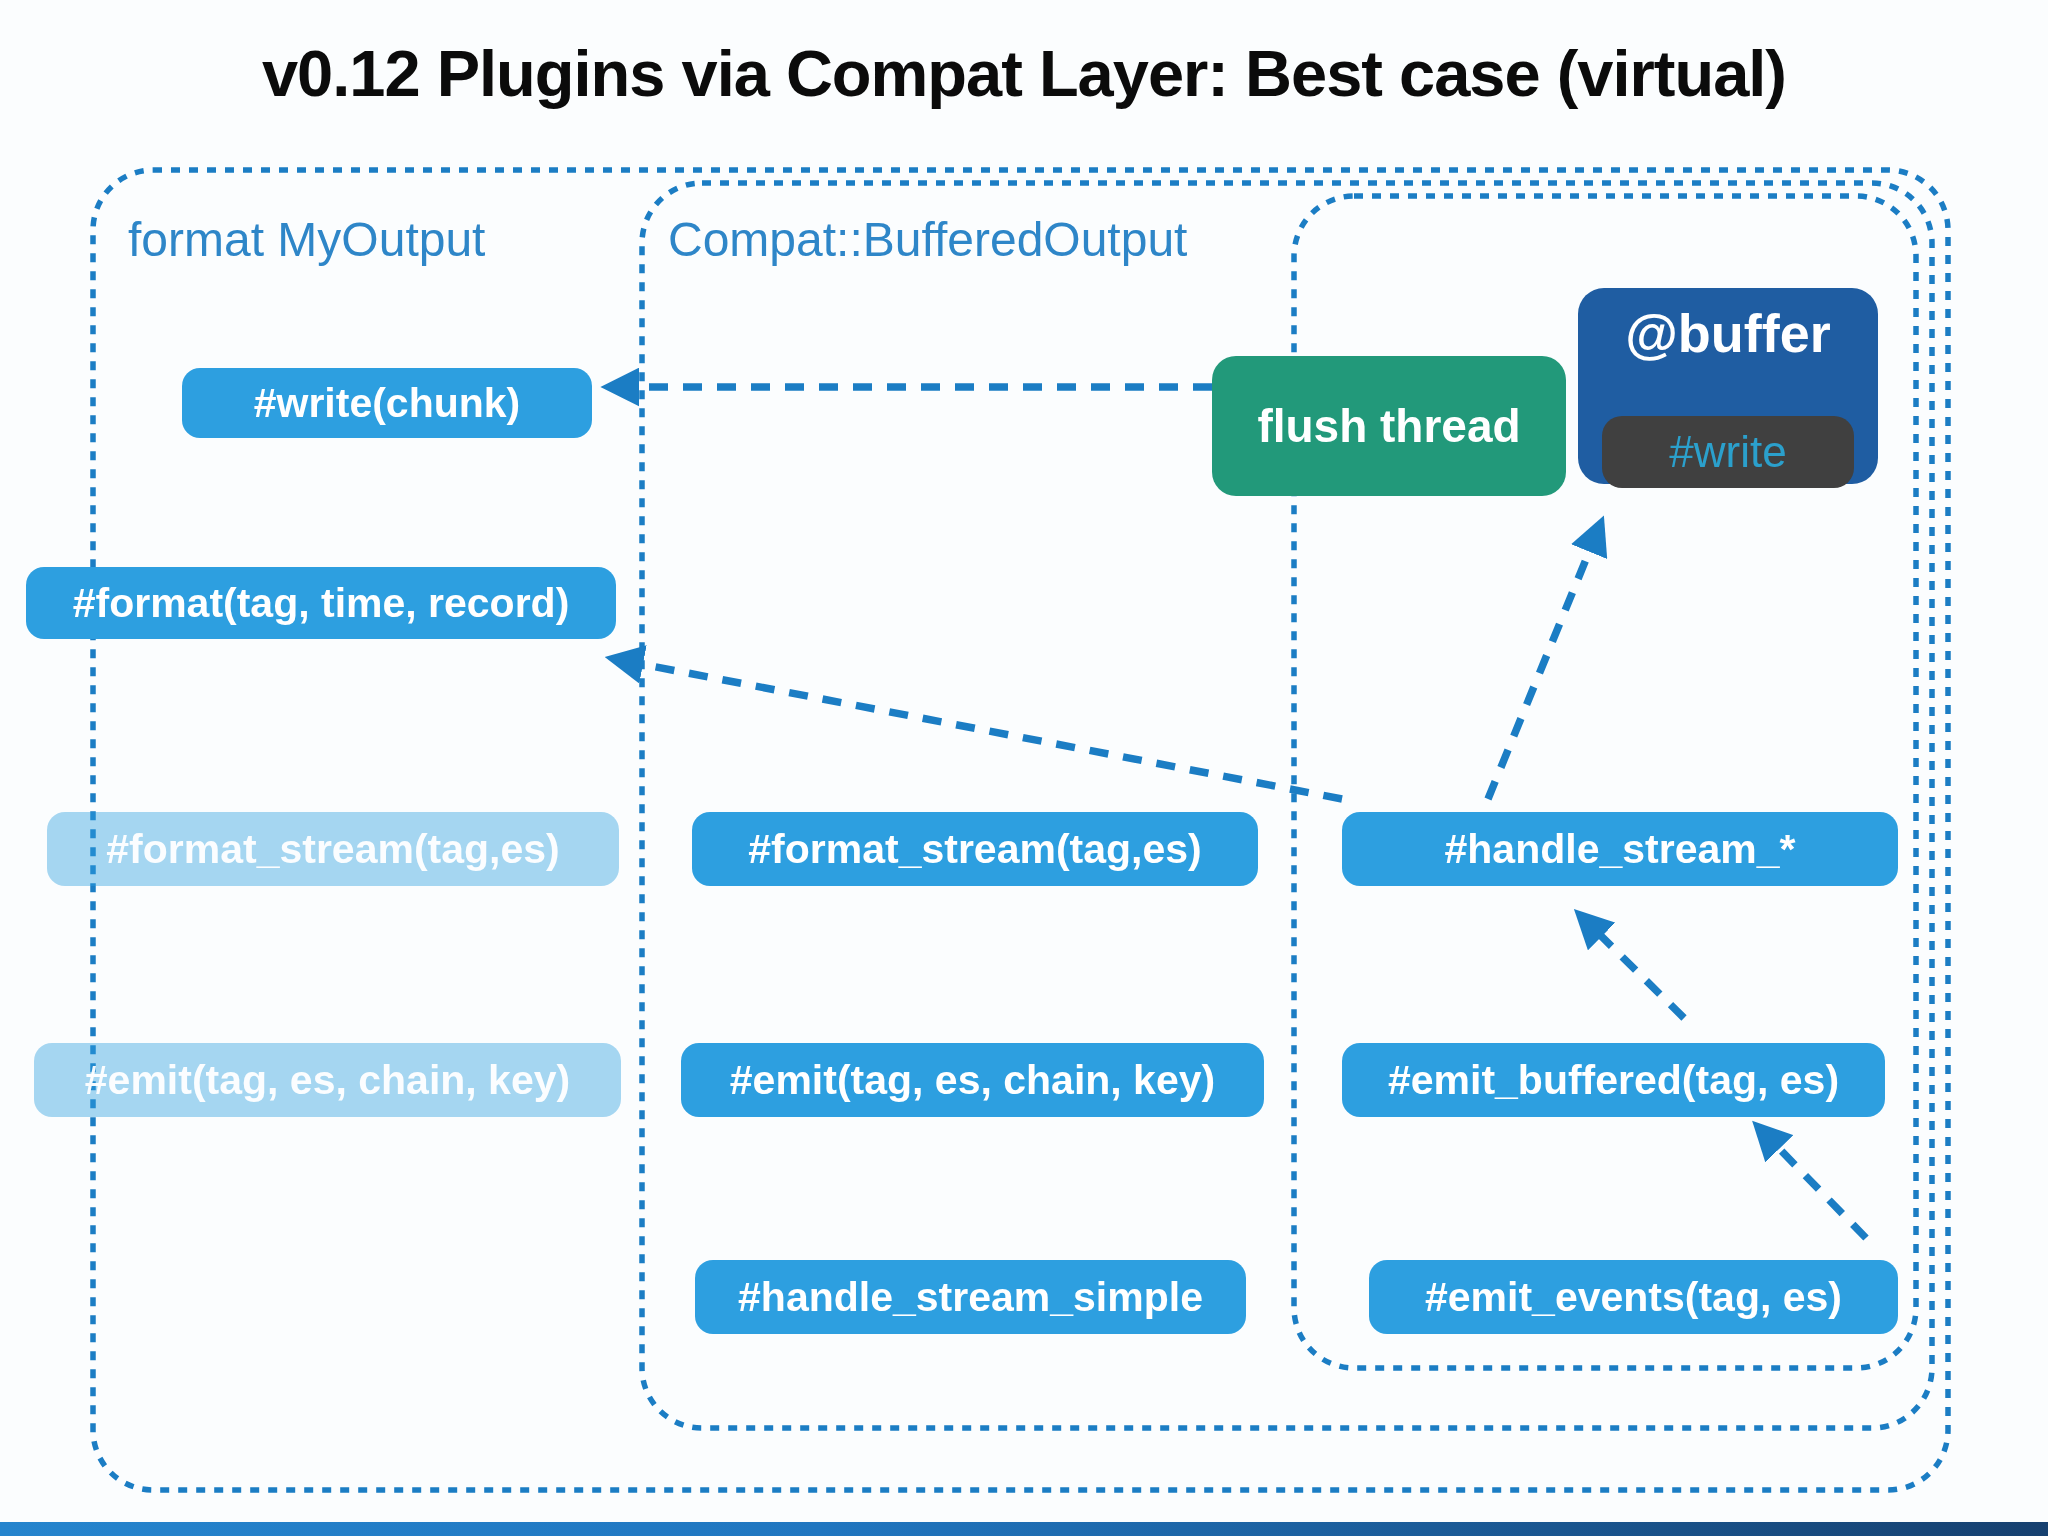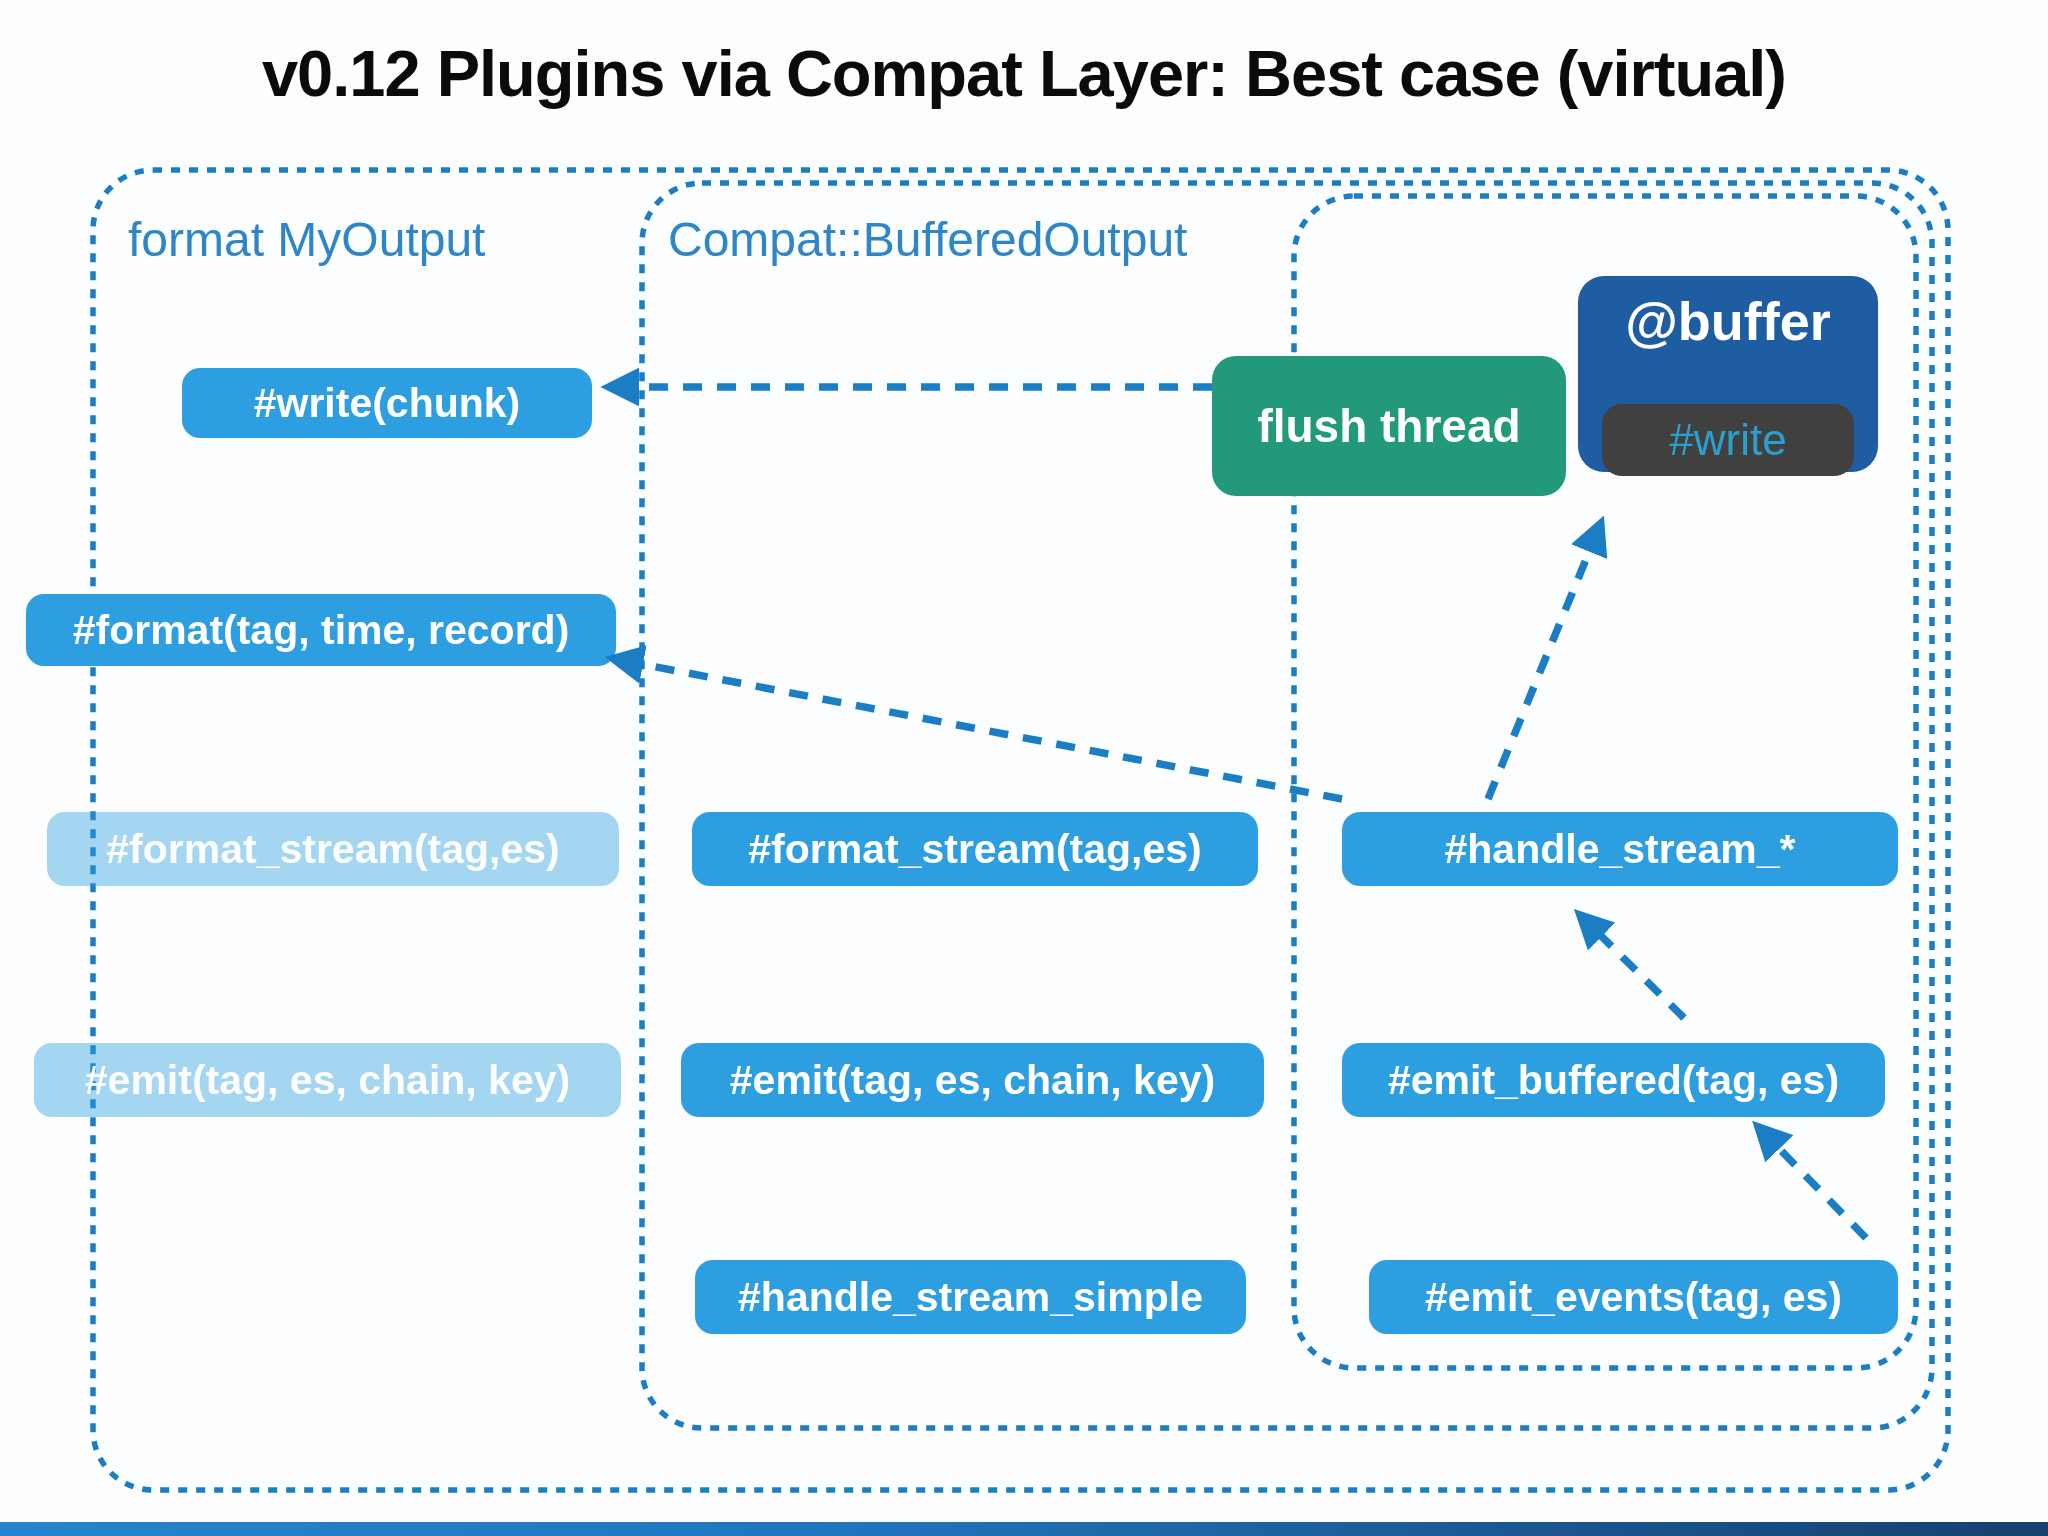--- a/index.html
+++ b/index.html
@@ -51,31 +51,31 @@
     background:#404040;border-radius:20px;
     display:flex;align-items:center;justify-content:center;
     color:var(--write-teal,#2ba0cc);font-size:44px;font-weight:400;
   }
   .bottom-bar{
     position:absolute;left:0;top:1522px;width:2048px;height:14px;z-index:7;
     background:linear-gradient(90deg,#2584cd 0%,#2076c0 40%,#16406f 100%);
   }
   
   #box-write-chunk        {left:182px; top:368px; width:410px; height:70px;}
-  #box-format             {left:26px;  top:594px; width:590px; height:72px;}
+  #box-format             {left:26px;  top:567px; width:590px; height:72px;}
   #box-format-stream-faded{left:47px;  top:812px; width:572px; height:74px;}
   #box-compat-format-stream{left:692px;top:812px; width:566px; height:74px;}
   #box-handle-stream      {left:1342px;top:812px; width:556px; height:74px;}
   #box-emit-faded         {left:34px;  top:1043px;width:587px; height:74px;}
   #box-compat-emit        {left:681px; top:1043px;width:583px; height:74px;}
   #box-emit-buffered      {left:1342px;top:1043px;width:543px; height:74px;}
   #box-handle-stream-simple{left:695px;top:1260px;width:551px; height:74px;}
   #box-emit-events        {left:1369px;top:1260px;width:529px; height:74px;}
   #box-flush-thread       {left:1212px;top:312px; width:354px; height:140px;}
-  #box-buffer             {left:1578px;top:276px; width:300px; height:196px;}
+  #box-buffer             {left:1578px;top:288px; width:300px; height:196px;}
   #label-my-output {left:128px; top:212px;}
   #label-compat    {left:668px; top:212px;}
   #label-fluent    {left:1366px;top:212px;}
 </style>
 </head>
 <body>
 
 <div class="stage" style="--accent-blue: #2d9fe0; --green: #22997a; --navy: #1f5da2; --header-blue: #2e86c8; --write-teal: #2ba0cc;">
 
   <div class="title">v0.12 Plugins via Compat Layer: Best case (virtual)</div>

